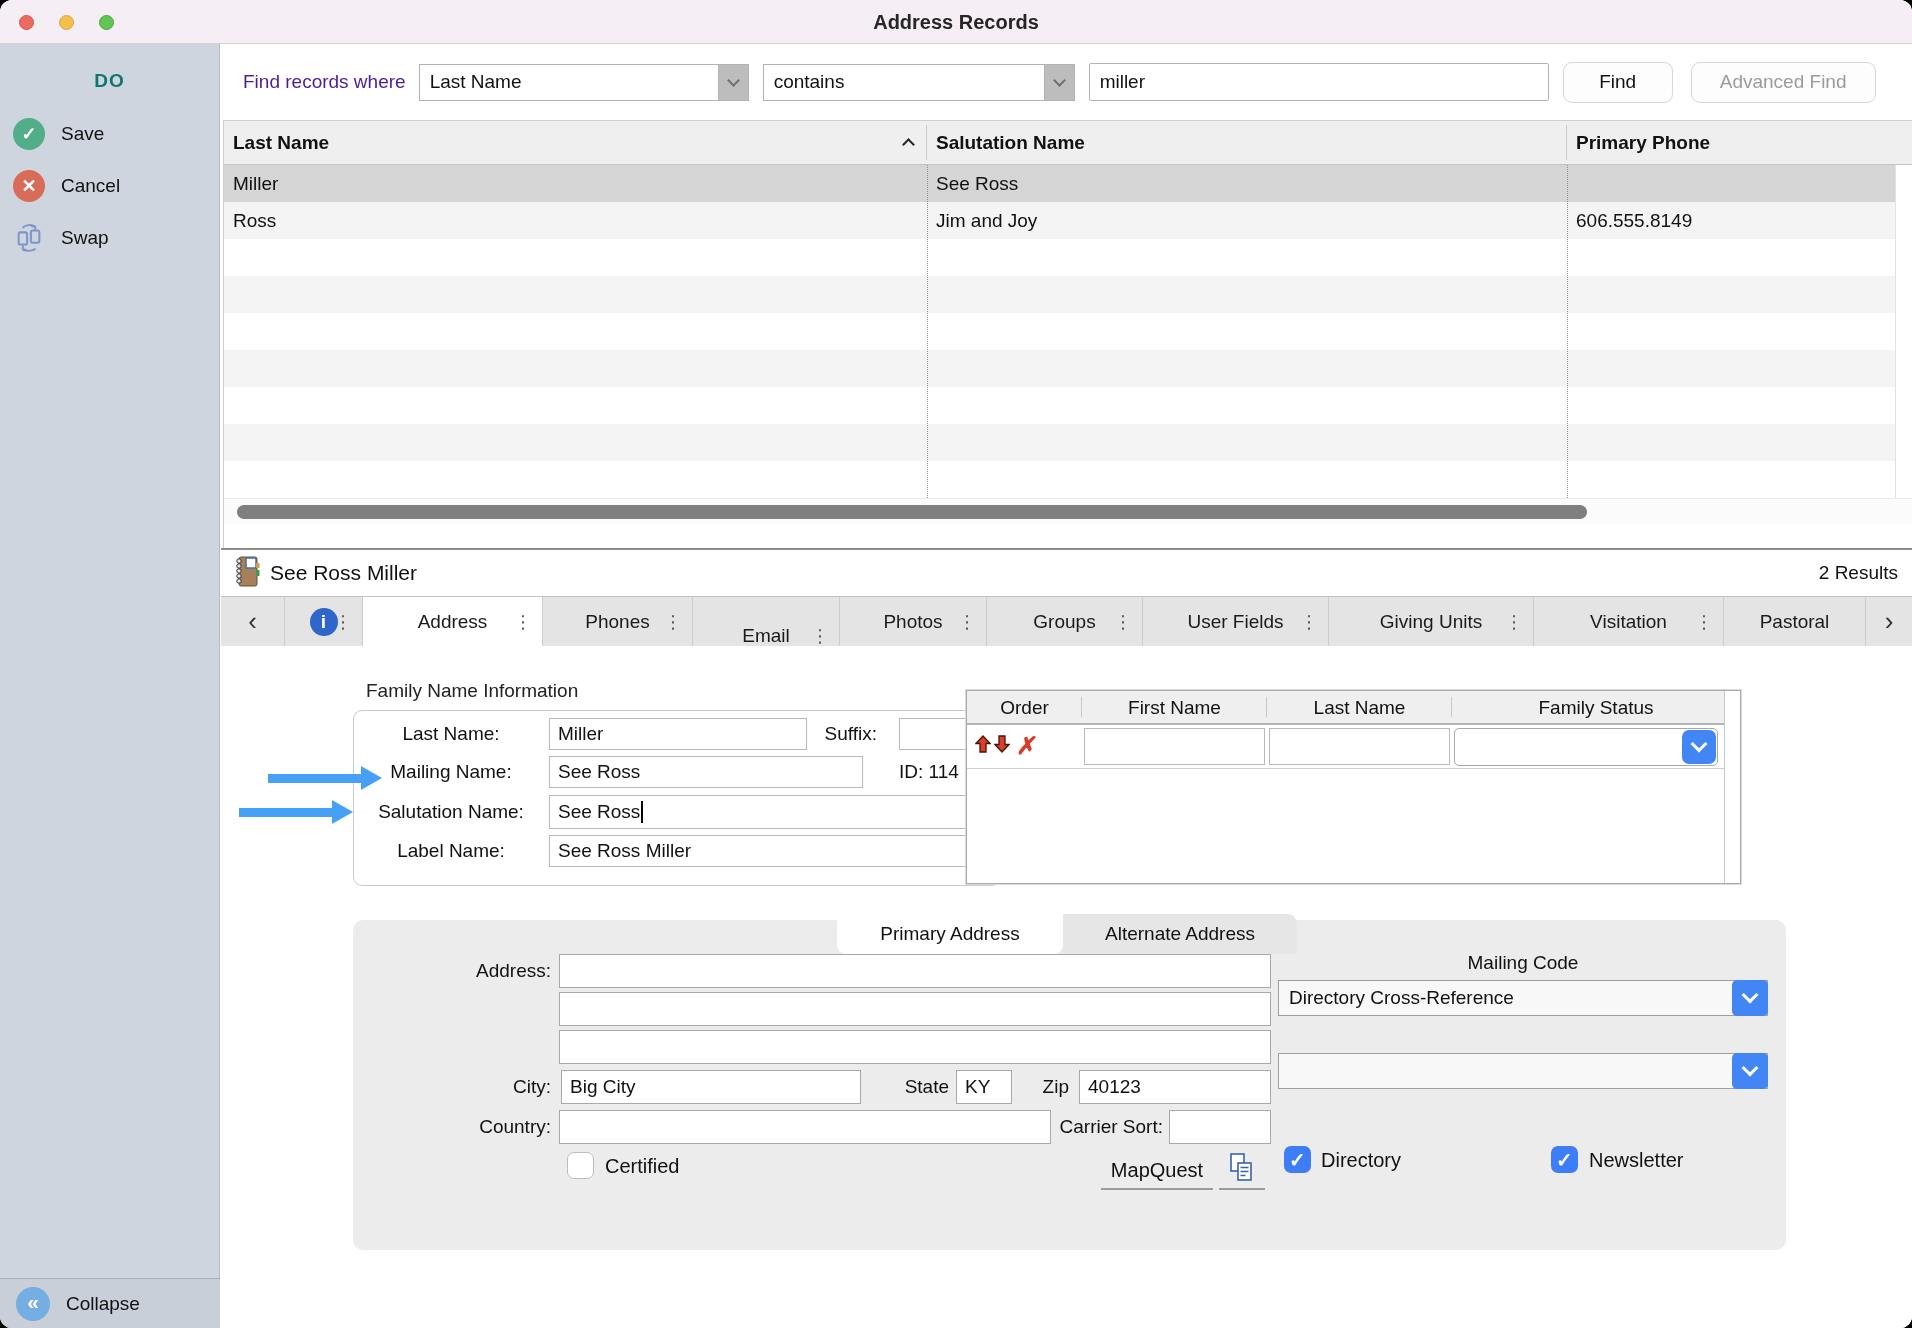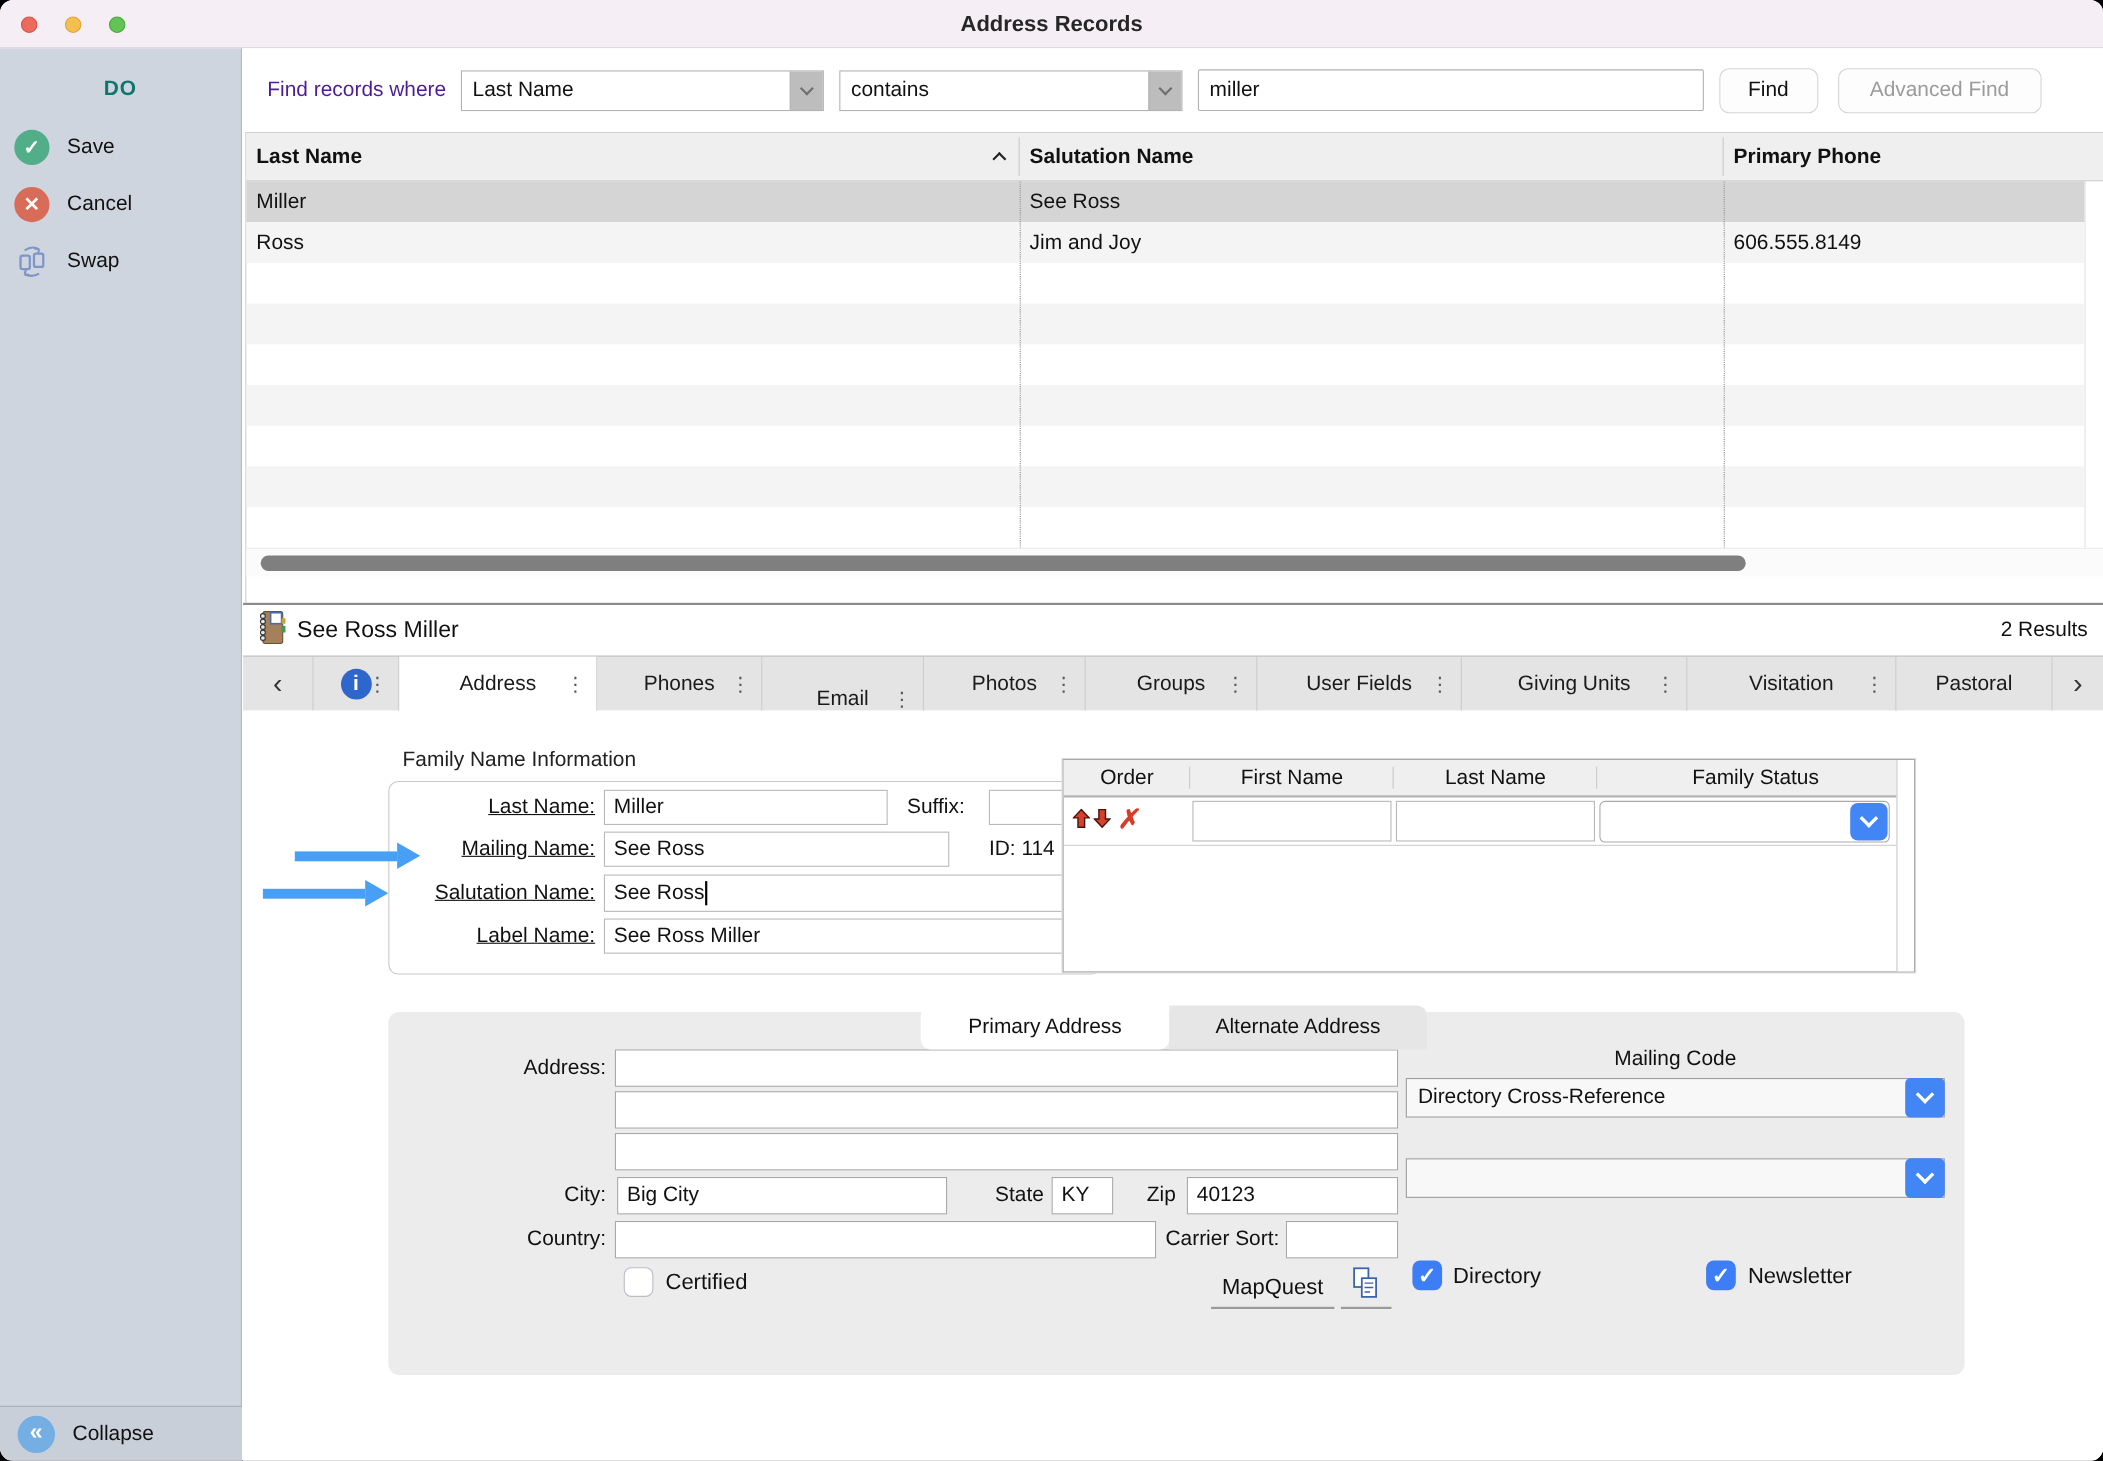--- a/index.html
+++ b/index.html
@@ -34,21 +34,21 @@
   #searchbar { position:absolute; left:0; top:0; width:1691px; height:76px; display:flex; align-items:center; background:#fff; }
   #search-label { margin-left:22px; font-size:19px; color:#4c1d95; }
   .dropdown { height:37px; background:#fff; border:1px solid #b3b3b3; display:flex; align-items:center; position:relative; }
   .dropdown .dd-text { font-size:19px; color:#111; padding-left:10px; flex:1; }
   .dd-btn { width:30px; height:100%; background:#bdbdbd; border-left:1px solid #b3b3b3; display:flex; align-items:center; justify-content:center; }
   .chev-down-gray { width:9px; height:9px; border:solid #6f6f6f; border-width:0 2px 2px 0; transform:rotate(45deg); margin-top:-4px; }
   #dd-field { width:330px; margin-left:13px; }
   #dd-op { width:312px; margin-left:14px; }
   #search-input { width:460px; height:38px; margin-left:14px; border:1px solid #b3b3b3; border-radius:2px; font-size:19px; padding:0 10px; font-family:"Liberation Sans", sans-serif; color:#111; }
   .btn { height:41px; border:1px solid #d6d6d6; border-radius:9px; background:#fdfdfd; font-size:19px; display:flex; align-items:center; justify-content:center; }
-  #find-btn { width:90px; margin-left:14px; color:#111; }
+  #find-btn { width:110px; margin-left:14px; color:#111; }
   #advfind-btn { width:185px; margin-left:18px; color:#9b9b9b; }
 
   
   #rtable { position:absolute; left:2px; top:76px; width:1689px; height:428px; border-top:1px solid #cfcfcf; border-left:1px solid #cfcfcf; }
   #rthead { position:relative; height:44px; background:#efefef; border-bottom:1px solid #c6c6c6; display:flex; }
   .hcell { font-size:19px; font-weight:700; color:#111; line-height:43px; padding-left:9px; position:relative; }
   .hsep { position:absolute; right:0; top:4px; bottom:4px; width:1px; background:#c9c9c9; }
   #hc1 { width:703px; } #hc2 { width:640px; } #hc3 { flex:1; }
   .sort-chev { position:absolute; right:14px; top:19px; width:9px; height:9px; border:solid #222; border-width:2px 2px 0 0; transform:rotate(-45deg); }
   #rtbody { position:relative; height:333px; display:flex; }
@@ -76,21 +76,21 @@
   .tab .dots { position:absolute; right:10px; color:#555; font-size:18px; }
   .tab.active { background:#fff; }
   .navtab { display:flex; align-items:center; justify-content:center; font-size:26px; color:#333; border-right:1px solid #cdcdcd; }
   #info-circle { width:28px; height:28px; border-radius:50%; background:#2e66cc; color:#fff; font-size:19px; font-weight:700; display:flex; align-items:center; justify-content:center; }
 
   
   #detail { position:absolute; left:0; top:602px; width:1691px; height:682px; background:#fff; }
 
   #family-label { position:absolute; left:145px; top:34px; font-size:19px; color:#222; }
   #family-box { position:absolute; left:132px; top:64px; width:648px; height:176px; border:1px solid #c9c9c9; border-radius:9px; background:#fff; }
-  .flabel { position:absolute; width:180px; left:140px; text-align:right; font-size:19px; color:#111; line-height:32px;text-decoration:underline; }
+  .flabel { position:absolute; width:180px; left:140px; text-align:center; font-size:19px; color:#111; line-height:32px; }
   .fi { position:absolute; height:32px; border:1px solid #b9b9b9; font-size:19px; padding:0 8px; color:#111; background:#fff; font-family:"Liberation Sans", sans-serif; }
   .fakefield { position:absolute; border:1px solid #b9b9b9; background:#fff; font-size:19px; color:#111; display:flex; align-items:center; padding:0 8px; }
   .caret-bar { display:inline-block; width:2px; height:22px; background:#000; margin-left:1px; }
   #id-text { position:absolute; left:678px; top:110px; line-height:32px; font-size:19px; color:#111; }
   #suffix-label { position:absolute; left:556px; width:100px; text-align:right; top:72px; line-height:32px; font-size:19px; color:#111; }
 
   .parrow { position:absolute; height:9px; background:#47a0f5; }
   .parrow::after { content:""; position:absolute; right:-21px; top:-8px; border-left:21px solid #47a0f5; border-top:12.5px solid transparent; border-bottom:12.5px solid transparent; }
 
   

